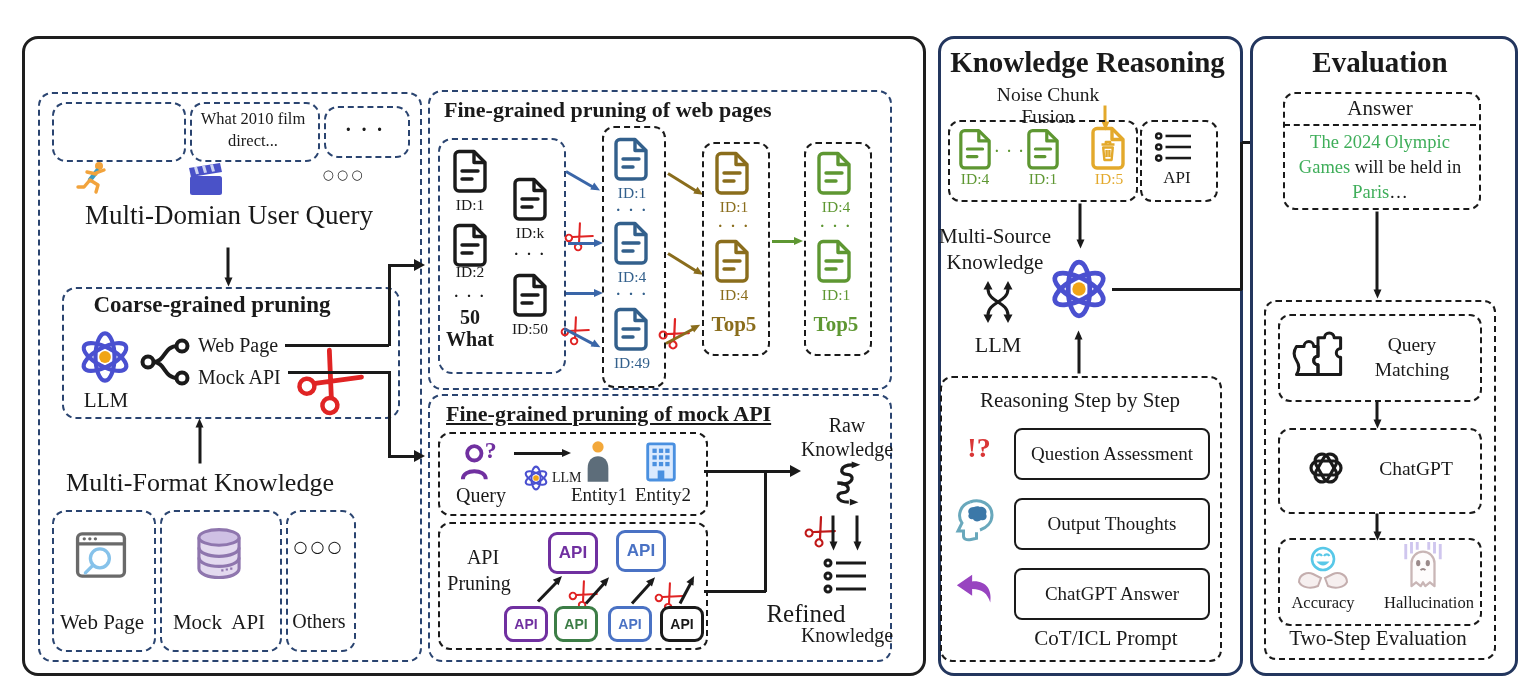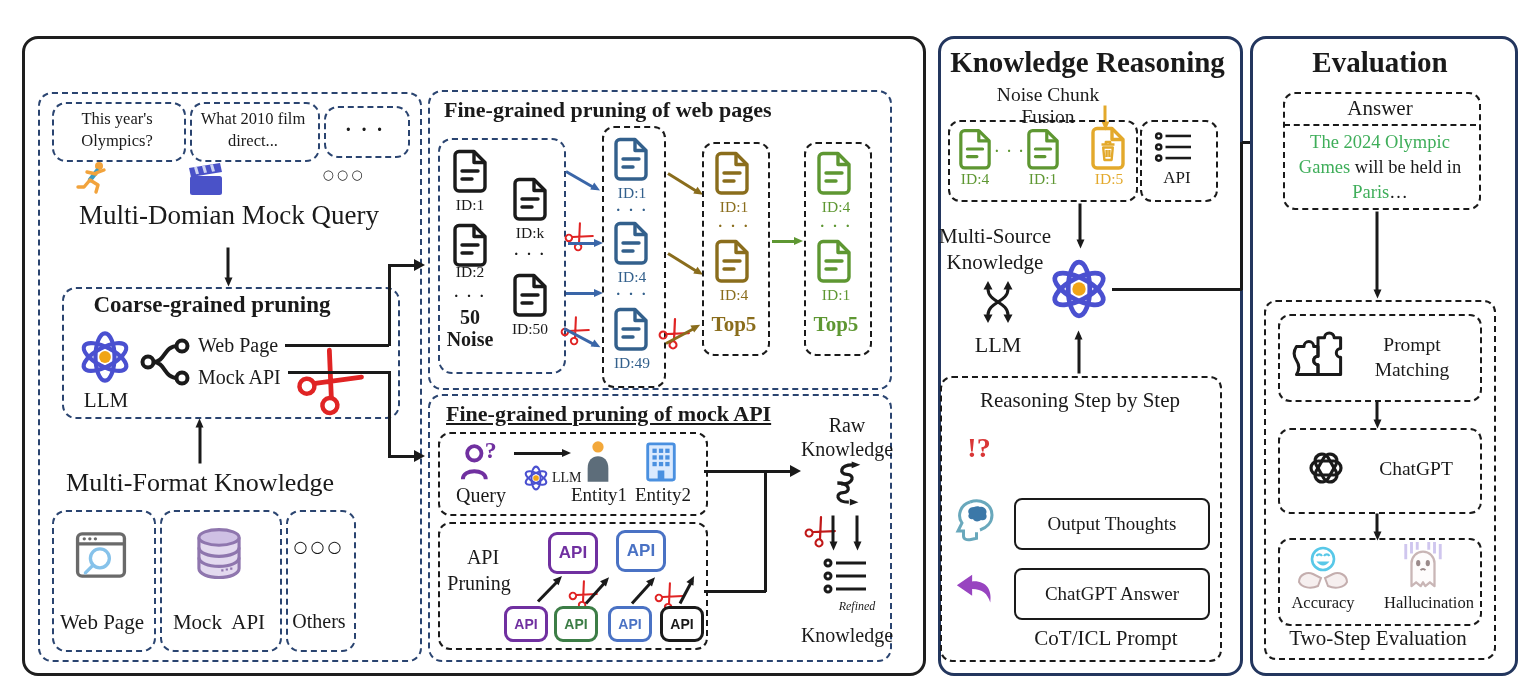--- a/index.html
+++ b/index.html
@@ -173,35 +173,34 @@
 </defs>
 </svg>
 
 <div id="stage">
 
   <div class="panel" style="left:22px;top:36px;width:898px;height:634px;border:3px solid #1e1e1e;"></div>
 
   <div class="dash" style="left:38px;top:92px;width:380px;height:566px;"></div>
 
   <div class="dash" style="left:52px;top:102px;width:130px;height:56px;"></div>
-  <div class="lbl" style="left:58px;top:108px;width:118px;font-size:16.5px;line-height:1.35;">This year's Olympics?</div>
   <div class="dash" style="left:190px;top:102px;width:126px;height:56px;"></div>
   <div class="lbl" style="left:196px;top:108px;width:114px;font-size:16.5px;line-height:1.35;">What 2010 film direct...</div>
   <div class="dash" style="left:324px;top:106px;width:82px;height:48px;"></div>
   <div class="lbl dots" style="left:324px;top:118px;width:82px;font-size:20px;">· · ·</div>
 
   <svg class="ic" style="left:76px;top:160px;width:36px;height:36px;">
       <use href="#i-runner"></use>
     </svg>
   <svg class="ic" style="left:186px;top:162px;width:40px;height:36px;">
       <use href="#i-clapper"></use>
     </svg>
   <div class="lbl circles" style="left:312px;top:168px;width:64px;font-size:13px;">○○○</div>
 
-  <div class="lbl" style="left:48px;top:200px;width:362px;font-size:27px;">Multi-Domian Mock Query</div>
+  <div class="lbl" style="left:48px;top:200px;width:362px;font-size:27px;">Multi-Domian User Query</div>
 
   <div class="arrow" style="left:228px;top:246px;width:34px;transform:rotate(90deg);"></div>
 
   <div class="dash" style="left:62px;top:287px;width:334px;height:128px;"></div>
   <div class="lbl b" style="left:72px;top:292px;width:280px;font-size:23px;">Coarse-grained pruning</div>
   <svg class="ic" style="left:76px;top:328px;width:58px;height:58px;color:#4a50d0;">
       <use href="#i-atom"></use>
     </svg>
   <div class="lbl" style="left:78px;top:388px;width:56px;font-size:21px;">LLM</div>
   <svg class="ic" style="left:140px;top:336px;width:52px;height:52px;color:#1a1a1a;">
@@ -248,21 +247,21 @@
   <svg class="ic" style="left:452px;top:148px;width:36px;height:46px;color:#1a1a1a;">
       <use href="#i-doc"></use>
     </svg>
   <div class="lbl" style="left:446px;top:196px;width:48px;font-size:15.5px;">ID:1</div>
   <svg class="ic" style="left:452px;top:222px;width:36px;height:46px;color:#1a1a1a;">
       <use href="#i-doc"></use>
     </svg>
   <div class="lbl" style="left:446px;top:263px;width:48px;font-size:15.5px;">ID:2</div>
   <div class="lbl dots" style="left:446px;top:288px;width:48px;font-size:15px;">· · ·</div>
   <div class="lbl b" style="left:446px;top:306px;width:48px;font-size:20px;">50</div>
-  <div class="lbl b" style="left:440px;top:328px;width:60px;font-size:20px;">Noise</div>
+  <div class="lbl b" style="left:440px;top:328px;width:60px;font-size:20px;">What</div>
   <svg class="ic" style="left:512px;top:176px;width:36px;height:46px;color:#1a1a1a;">
       <use href="#i-doc"></use>
     </svg>
   <div class="lbl" style="left:506px;top:224px;width:48px;font-size:15.5px;">ID:k</div>
   <div class="lbl dots" style="left:506px;top:246px;width:48px;font-size:15px;">· · ·</div>
   <svg class="ic" style="left:512px;top:272px;width:36px;height:46px;color:#1a1a1a;">
       <use href="#i-doc"></use>
     </svg>
   <div class="lbl" style="left:504px;top:320px;width:52px;font-size:15.5px;">ID:50</div>
 
@@ -379,21 +378,21 @@
       <use href="#i-sshuffle"></use>
     </svg>
   <svg class="ic" style="left:806px;top:518px;width:28px;height:28px;color:#c01818;transform:rotate(45deg);">
       <use href="#i-scissors"></use>
     </svg>
   <div class="arrow" style="left:833px;top:514px;width:30px;transform:rotate(90deg);"></div>
   <div class="arrow" style="left:857px;top:514px;width:30px;transform:rotate(90deg);"></div>
   <svg class="ic" style="left:822px;top:556px;width:48px;height:40px;color:#1a1a1a;">
       <use href="#i-list"></use>
     </svg>
-  <div class="lbl" style="left:816px;top:600px;width:82px;font-size:12px;font-style:italic;">Refined</div>
+  <div class="lbl" style="left:765px;top:600px;width:82px;font-size:25px;">Refined</div>
   <div class="lbl" style="left:798px;top:624px;width:98px;font-size:20px;">Knowledge</div>
 
   <div class="panel" style="left:938px;top:36px;width:299px;height:634px;border:3.5px solid #23365e;"></div>
   <div class="lbl" style="left:968px;top:84px;width:160px;font-size:19.5px;">Noise Chunk Fusion</div>
   <div class="lbl b" style="left:950px;top:46px;width:275px;font-size:29px;">Knowledge Reasoning</div>
   <div class="arrow" style="left:1105px;top:104px;width:20px;color:#e3a92b;transform:rotate(90deg);"></div>
 
   <div class="bdash" style="left:948px;top:120px;width:186px;height:78px;"></div>
   <svg class="ic" style="left:958px;top:128px;width:34px;height:42px;color:#5e9732;">
       <use href="#i-doc"></use>
@@ -428,20 +427,21 @@
   <div class="arrow" style="left:1079px;top:372px;width:38px;transform:rotate(-90deg);"></div>
 
   <div class="hline" style="left:1112px;top:288px;width:130px;"></div>
   <div class="vline" style="left:1240px;top:142px;height:148px;"></div>
   <div class="hline" style="left:1242px;top:141px;width:44px;"></div>
   <div class="ah-r" style="left:1284px;top:136px;"></div>
 
   <div class="bdash" style="left:940px;top:376px;width:278px;height:282px;"></div>
   <div class="lbl" style="left:960px;top:388px;width:240px;font-size:21px;">Reasoning Step by Step</div>
   <div class="lbl b" style="left:958px;top:432px;width:42px;font-size:28px;color:#d93636;">!?</div>
+  <div class="btn" style="left:1014px;top:428px;width:192px;height:48px;">Question Assessment</div>
   <svg class="ic" style="left:954px;top:498px;width:46px;height:46px;">
       <use href="#i-brainhead"></use>
     </svg>
   <div class="btn" style="left:1014px;top:498px;width:192px;height:48px;">Output Thoughts</div>
   <svg class="ic" style="left:954px;top:572px;width:42px;height:36px;color:#9844c0;">
       <use href="#i-reply"></use>
     </svg>
   <div class="btn" style="left:1014px;top:568px;width:192px;height:48px;">ChatGPT Answer</div>
   <div class="lbl" style="left:1016px;top:626px;width:180px;font-size:21px;">CoT/ICL Prompt</div>
 
@@ -456,21 +456,21 @@
   </div>
 
   <div class="arrow" style="left:1377px;top:210px;width:82px;transform:rotate(90deg);"></div>
 
   <div class="bdash" style="left:1264px;top:300px;width:228px;height:356px;"></div>
 
   <div class="bdash" style="left:1278px;top:314px;width:200px;height:84px;"></div>
   <svg class="ic" style="left:1290px;top:330px;width:56px;height:48px;">
       <use href="#i-puzzle"></use>
     </svg>
-  <div class="lbl" style="left:1358px;top:332px;width:108px;font-size:19.5px;line-height:1.3;">Prompt Matching</div>
+  <div class="lbl" style="left:1358px;top:332px;width:108px;font-size:19.5px;line-height:1.3;">Query Matching</div>
 
   <div class="arrow" style="left:1377px;top:400px;width:22px;transform:rotate(90deg);"></div>
 
   <div class="bdash" style="left:1278px;top:428px;width:200px;height:82px;"></div>
   <svg class="ic" style="left:1302px;top:444px;width:48px;height:48px;">
       <use href="#i-openai"></use>
     </svg>
   <div class="lbl" style="left:1366px;top:458px;width:100px;font-size:19.5px;">ChatGPT</div>
 
   <div class="arrow" style="left:1377px;top:512px;width:22px;transform:rotate(90deg);"></div>

